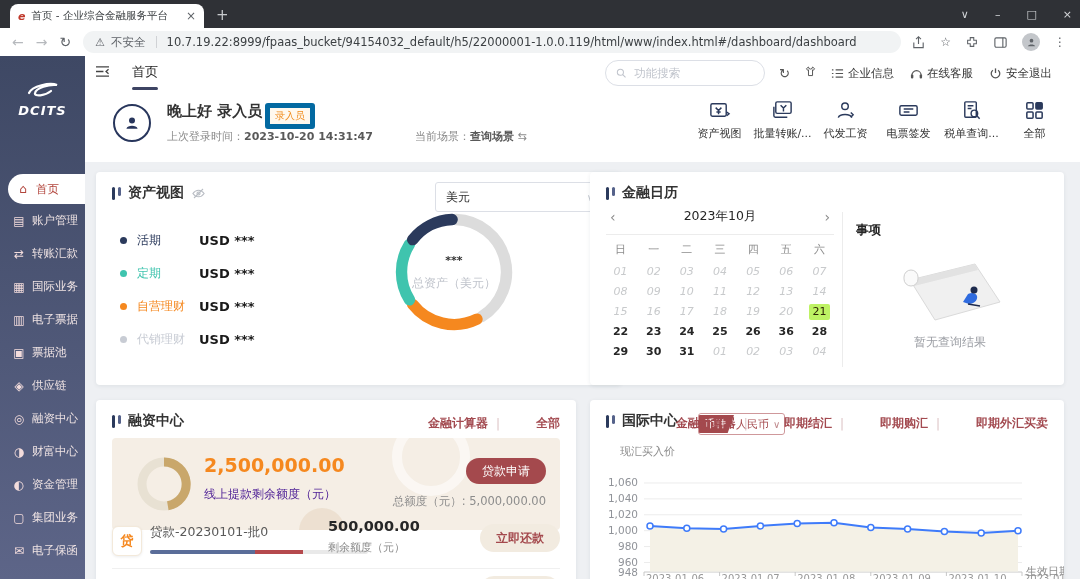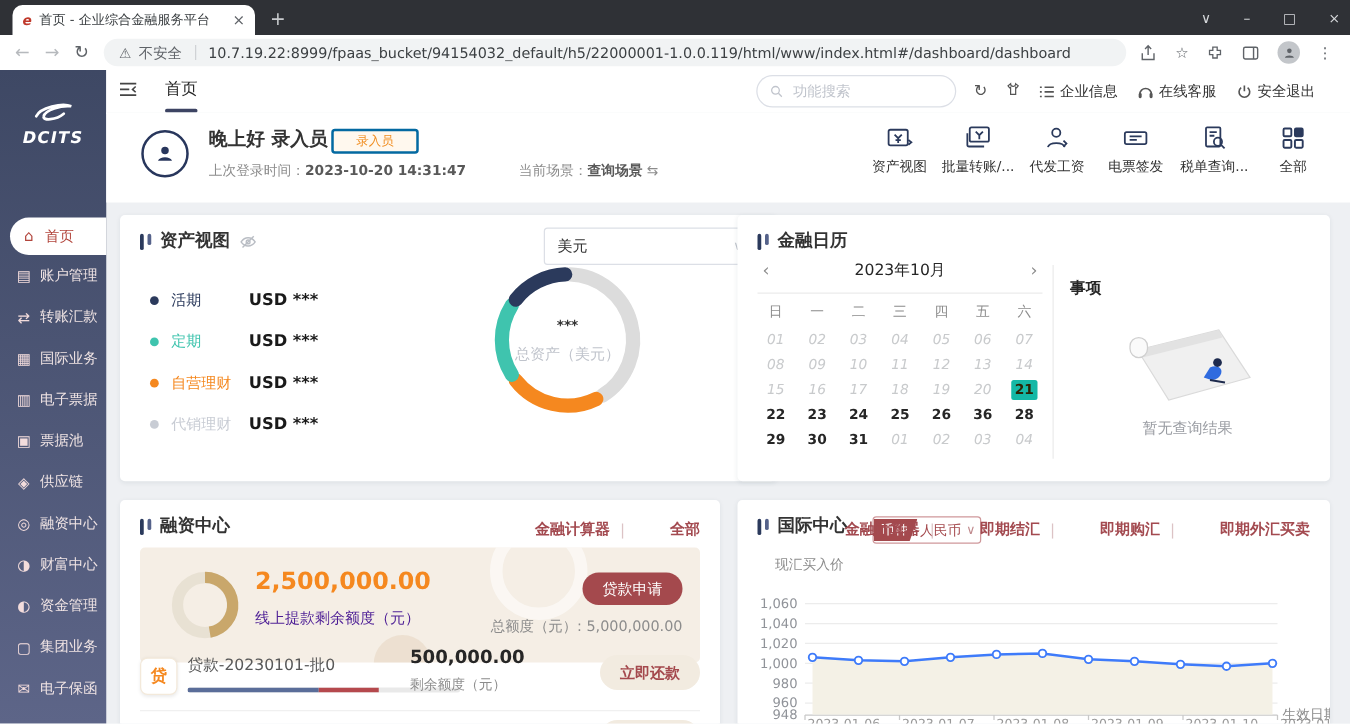--- a/index.html
+++ b/index.html
@@ -53,22 +53,22 @@
   .search-pill input::placeholder{color:#c0c4cc;}
   .h-ico{color:#555;margin-right:14px;font-size:13px;}
   .hlinks{display:flex;align-items:center;margin-right:12px;}
   .hlink{display:flex;align-items:center;gap:4px;margin-right:16px;color:#333;font-size:11.5px;cursor:pointer;}
   .hicon{display:flex;color:#555;}
   
   .greet{position:absolute;top:90px;left:85px;right:0;height:72px;background:#fff;}
   .g-avatar{position:absolute;left:28px;top:14px;width:34px;height:34px;border-radius:50%;border:2px solid #28365c;
             display:flex;align-items:center;justify-content:center;color:#28365c;}
   .g-hello{position:absolute;left:82px;top:12px;font-size:15px;font-weight:bold;color:#333;}
-  .g-badge{position:absolute;left:180px;top:13px;font-size:10px;color:#f08c1e;border:2px solid #0369a1;
-           background:#fff8ee;border-radius:3px;padding:1px 18px;}
+  .g-badge{position:absolute;left:180px;top:13px;font-size:10px;color:#f08c1e;border:5px solid #0369a1;
+           background:#fff8ee;border-radius:3px;padding:1px 5px;}
   .g-meta{position:absolute;left:82px;top:39px;font-size:11px;color:#8c8c8c;white-space:nowrap;}
   .g-meta b{font-weight:bold;color:#595959;}
   .g-scene{margin-left:42px;}
   .g-swap{color:#8c8c8c;cursor:pointer;}
   .quick{position:absolute;right:14px;top:8px;display:flex;align-items:flex-start;}
   .qa{width:63px;display:flex;flex-direction:column;align-items:center;gap:4px;cursor:pointer;}
   .qa-ico{color:#2b3a5c;height:24px;display:flex;align-items:center;}
   .qa-label{font-size:11px;color:#333;white-space:nowrap;}
   
   .card{position:absolute;background:#fff;border-radius:4px;box-shadow:0 1px 4px rgba(31,45,61,.08);overflow:hidden;}
@@ -99,21 +99,21 @@
            font-size:12.5px;color:#262626;}
   .cal-arrow{color:#8c8c8c;font-size:14px;cursor:pointer;padding:0 4px;}
   .cal-hr{position:absolute;left:16px;top:62px;width:228px;border-top:1px solid #ececec;}
   .cal-weekdays,.cal-days{position:absolute;left:14px;width:232px;display:grid;grid-template-columns:repeat(7,1fr);}
   .cal-weekdays{top:70px;}
   .cal-wd{text-align:center;font-size:11px;color:#8c8c8c;}
   .cal-days{top:90px;grid-auto-rows:20px;}
   .cal-day{text-align:center;font-size:11px;line-height:16px;align-self:center;cursor:pointer;}
   .cal-day.muted{color:#c8cacc;font-style:italic;}
   .cal-day.normal{color:#262626;font-weight:bold;}
-  .cal-day.today{background:#14b8a6;color:#2e2405;font-weight:bold;border-radius:2px;margin:0 6px;}
+  .cal-day.today{background:#bef264;color:#2e2405;font-weight:normal;border-radius:2px;margin:0 6px;}
   .cal-vline{position:absolute;left:252px;top:40px;bottom:18px;border-left:1px solid #ececec;}
   .cal-events-title{position:absolute;left:266px;top:50px;font-size:12.5px;font-weight:bold;color:#262626;}
   .cal-illo{position:absolute;left:300px;top:78px;width:120px;height:80px;}
   .cal-empty{position:absolute;left:290px;top:162px;width:140px;text-align:center;font-size:12px;color:#9a9da3;}
   
   .card-links{position:absolute;right:16px;top:15px;display:flex;align-items:center;font-size:12px;}
   .rlink{color:#a34a50;cursor:pointer;text-decoration:none;font-weight:bold;margin-left:28px;}
   .link-sep{color:#dcc3c5;margin:0 8px;font-weight:normal;}
   .fin-banner{position:absolute;left:16px;right:16px;top:38px;height:92px;background:#f5eee5;border-radius:4px;overflow:hidden;}
   .fin-banner::before{content:"";position:absolute;right:90px;top:-20px;width:58px;height:58px;border:10px solid rgba(255,255,255,.55);border-radius:50%;}

